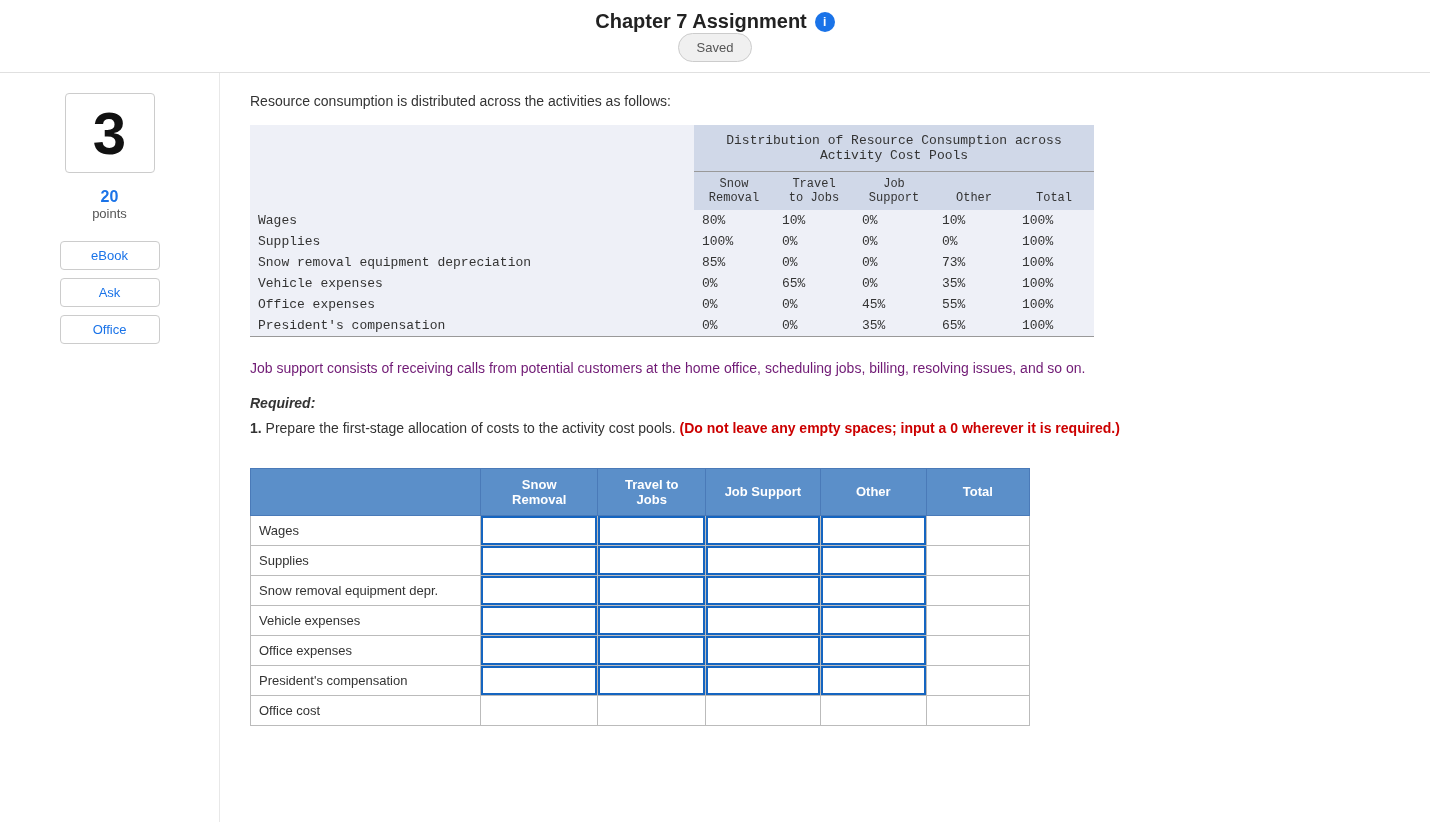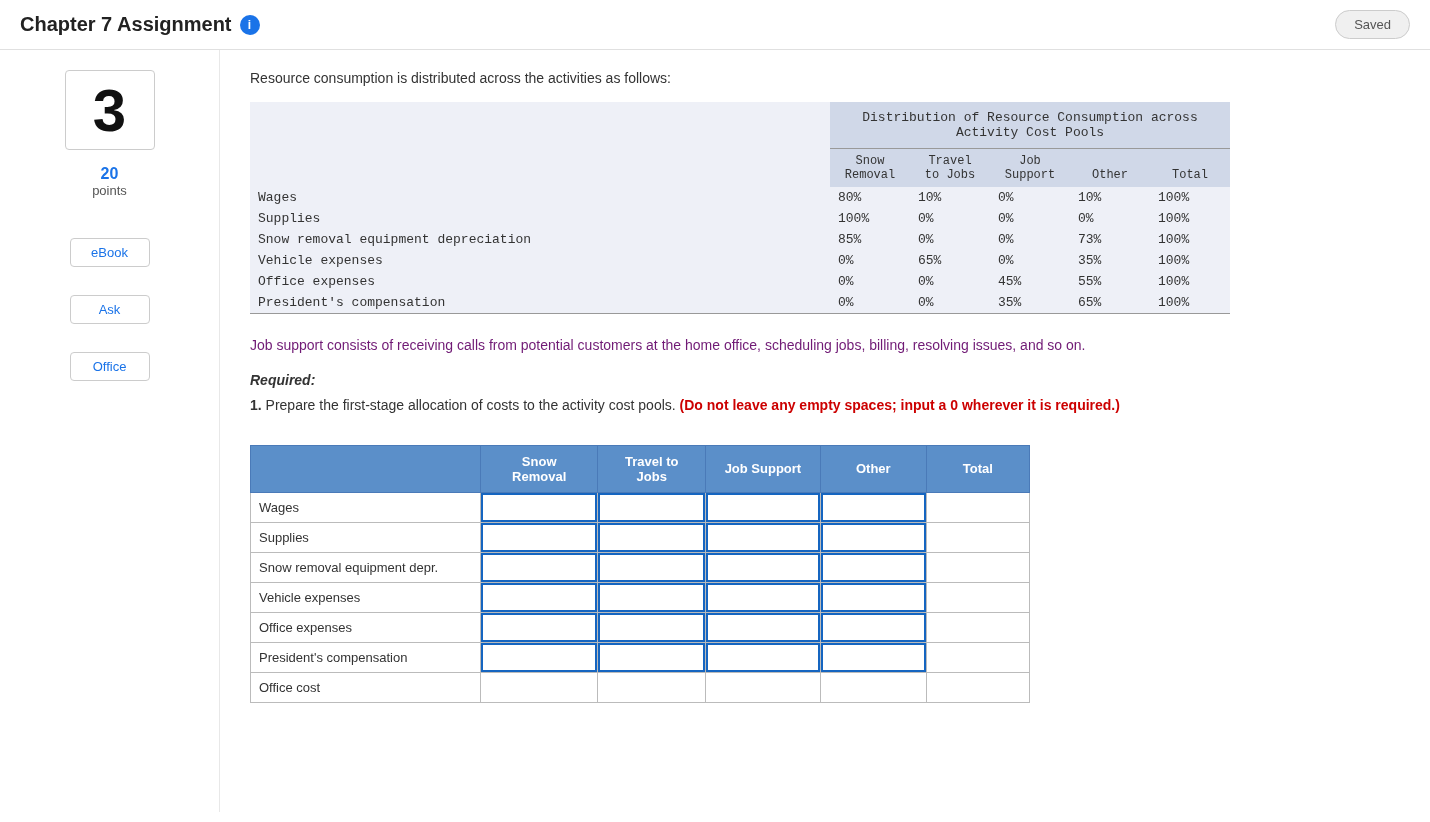--- a/index.html
+++ b/index.html
@@ -10,20 +10,21 @@
       font-size: 14px;
     }
     
     .header {
       display: flex;
       align-items: center;
       justify-content: space-between;
       padding: 10px 20px;
       border-bottom: 1px solid #e0e0e0;
       background: #fff;
+      flex-direction: column;
     }
     .header-left {
       display: flex;
       align-items: center;
       gap: 8px;
     }
     .header-title {
       font-size: 20px;
       font-weight: bold;
       color: #222;
@@ -82,50 +83,49 @@
       color: #1a73e8;
       font-size: 16px;
       font-weight: bold;
     }
     .points-text {
       font-size: 13px;
       color: #555;
       margin-bottom: 20px;
     }
     .sidebar-btn {
-      width: 80px;
+      width: 100px;
       text-align: center;
       padding: 6px 0;
       margin-bottom: 8px;
       border: 1px solid #ccc;
       border-radius: 4px;
       color: #1a73e8;
       font-size: 13px;
       background: #fff;
       cursor: pointer;
-      margin-top: 20px;
     }
     
     .content {
       flex: 1;
       padding: 20px 30px;
       overflow-y: auto;
     }
     .intro-text {
       font-size: 14px;
       color: #333;
       margin-bottom: 16px;
     }
     
     .dist-table-wrapper {
       margin-bottom: 20px;
     }
     .dist-table {
       border-collapse: collapse;
-      width: 980px;
+      width: 844px;
       font-size: 13px;
       font-family: 'Courier New', monospace;
     }
     .dist-table thead tr.title-row td {
       background: #d0d8e8;
       text-align: center;
       padding: 8px 10px;
       font-size: 13px;
     }
     .dist-table thead tr.title-row td {

